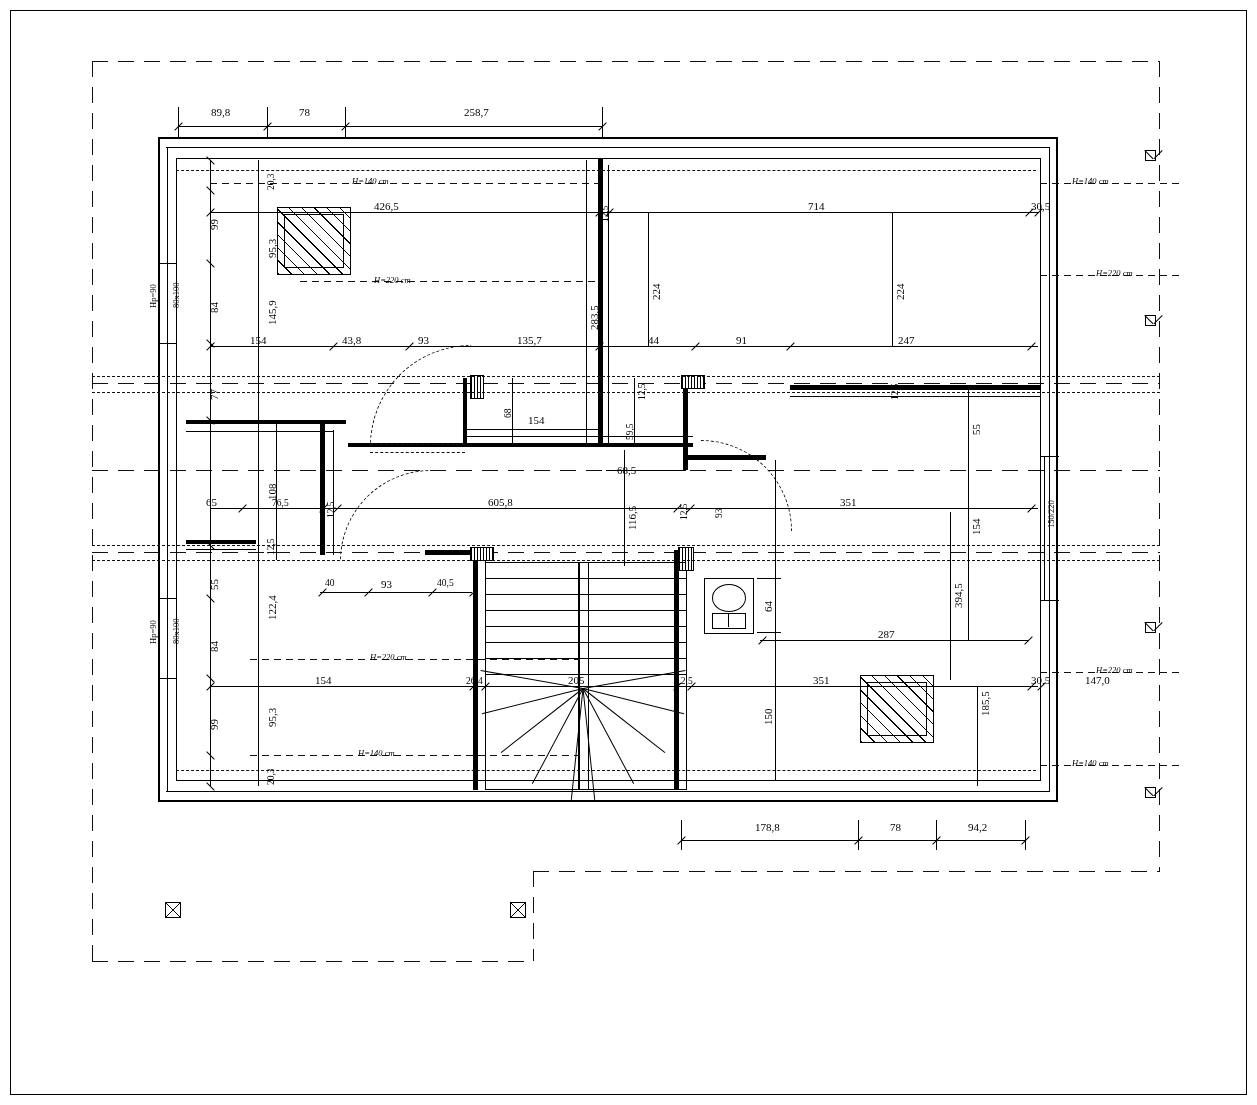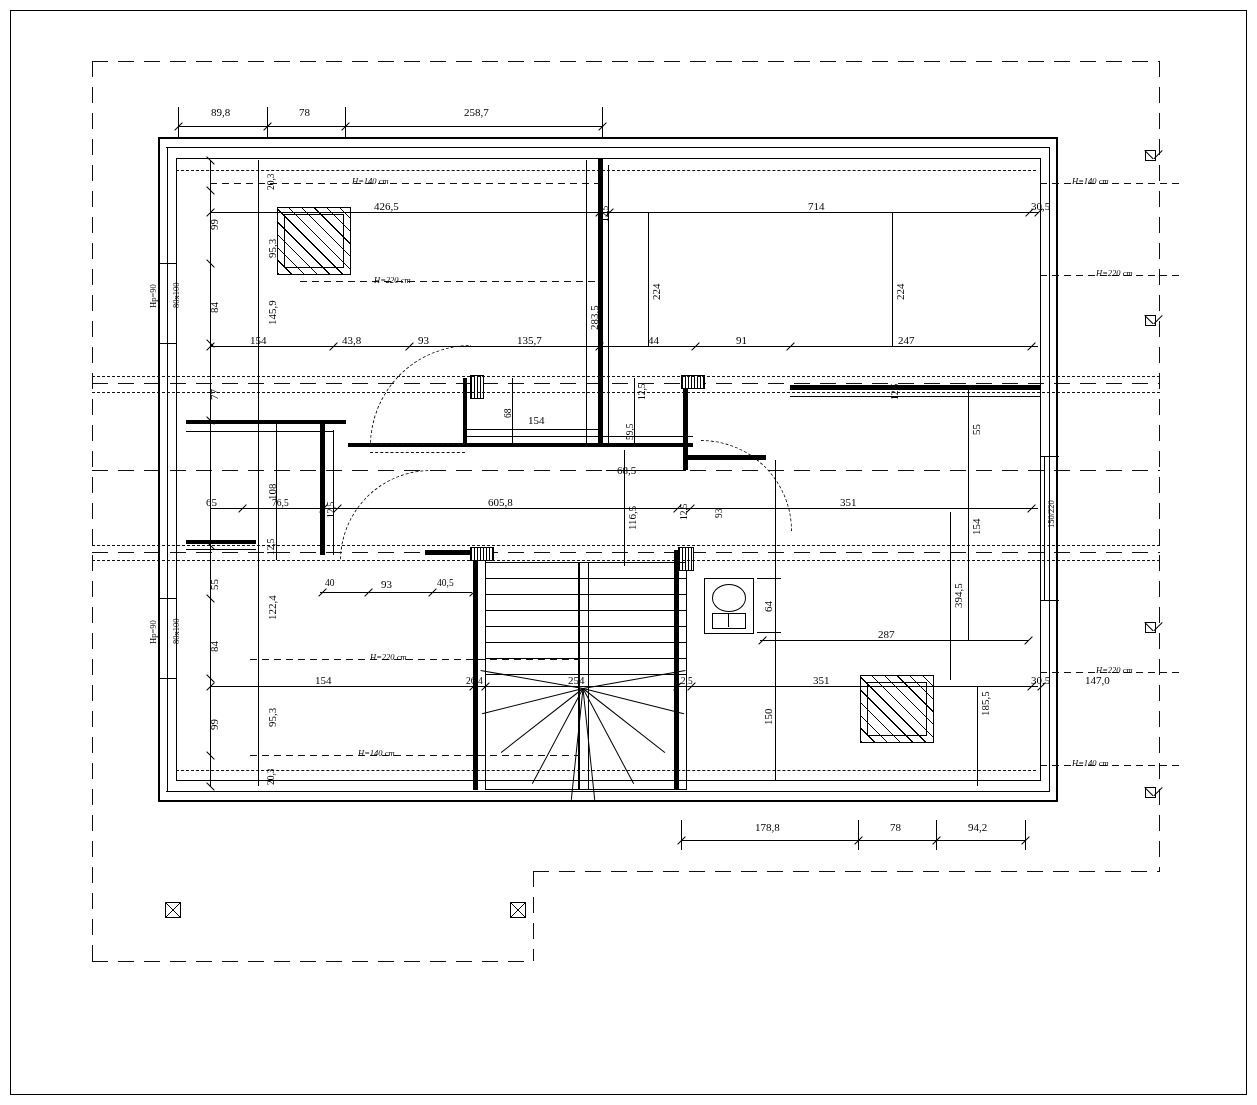--- a/index.html
+++ b/index.html
@@ -390,21 +390,21 @@
   <div class="ln h" style="left:210px;top:686px;width:828px;"></div>
   <div class="tick" style="left:205px;top:686px;"></div>
   <div class="tick" style="left:468px;top:686px;"></div>
   <div class="tick" style="left:480px;top:686px;"></div>
   <div class="tick" style="left:672px;top:686px;"></div>
   <div class="tick" style="left:686px;top:686px;"></div>
   <div class="tick" style="left:1026px;top:686px;"></div>
   <div class="tick" style="left:1036px;top:686px;"></div>
   <div class="txt" style="left:315px;top:674px;">154</div>
   <div class="txt small" style="left:466px;top:676px;">26,4</div>
-  <div class="txt" style="left:568px;top:674px;">254</div>
+  <div class="txt" style="left:568px;top:674px;">205</div>
   <div class="txt small" style="left:676px;top:676px;">12,5</div>
   <div class="txt" style="left:813px;top:674px;">351</div>
   <div class="txt" style="left:1085px;top:674px;">147,0</div>
   <div class="txt" style="left:1031px;top:674px;">30,5</div>
 
   <div class="ln h" style="left:760px;top:640px;width:268px;"></div>
   <div class="tick" style="left:757px;top:640px;"></div>
   <div class="tick" style="left:1023px;top:640px;"></div>
   <div class="txt" style="left:878px;top:628px;">287</div>
 

